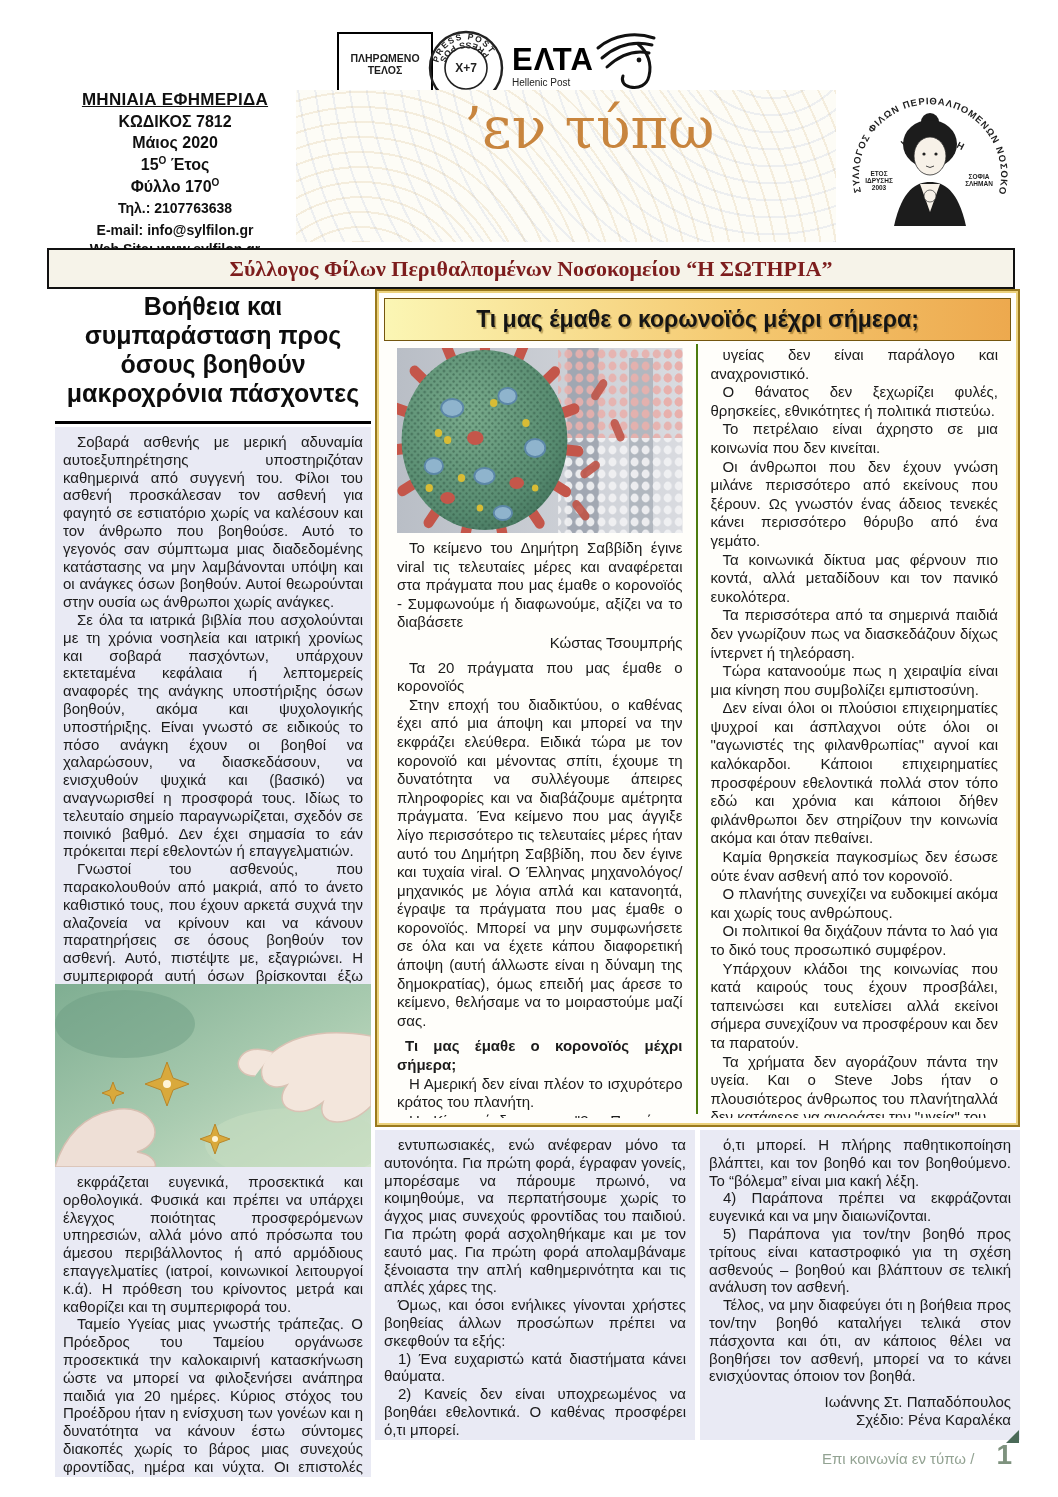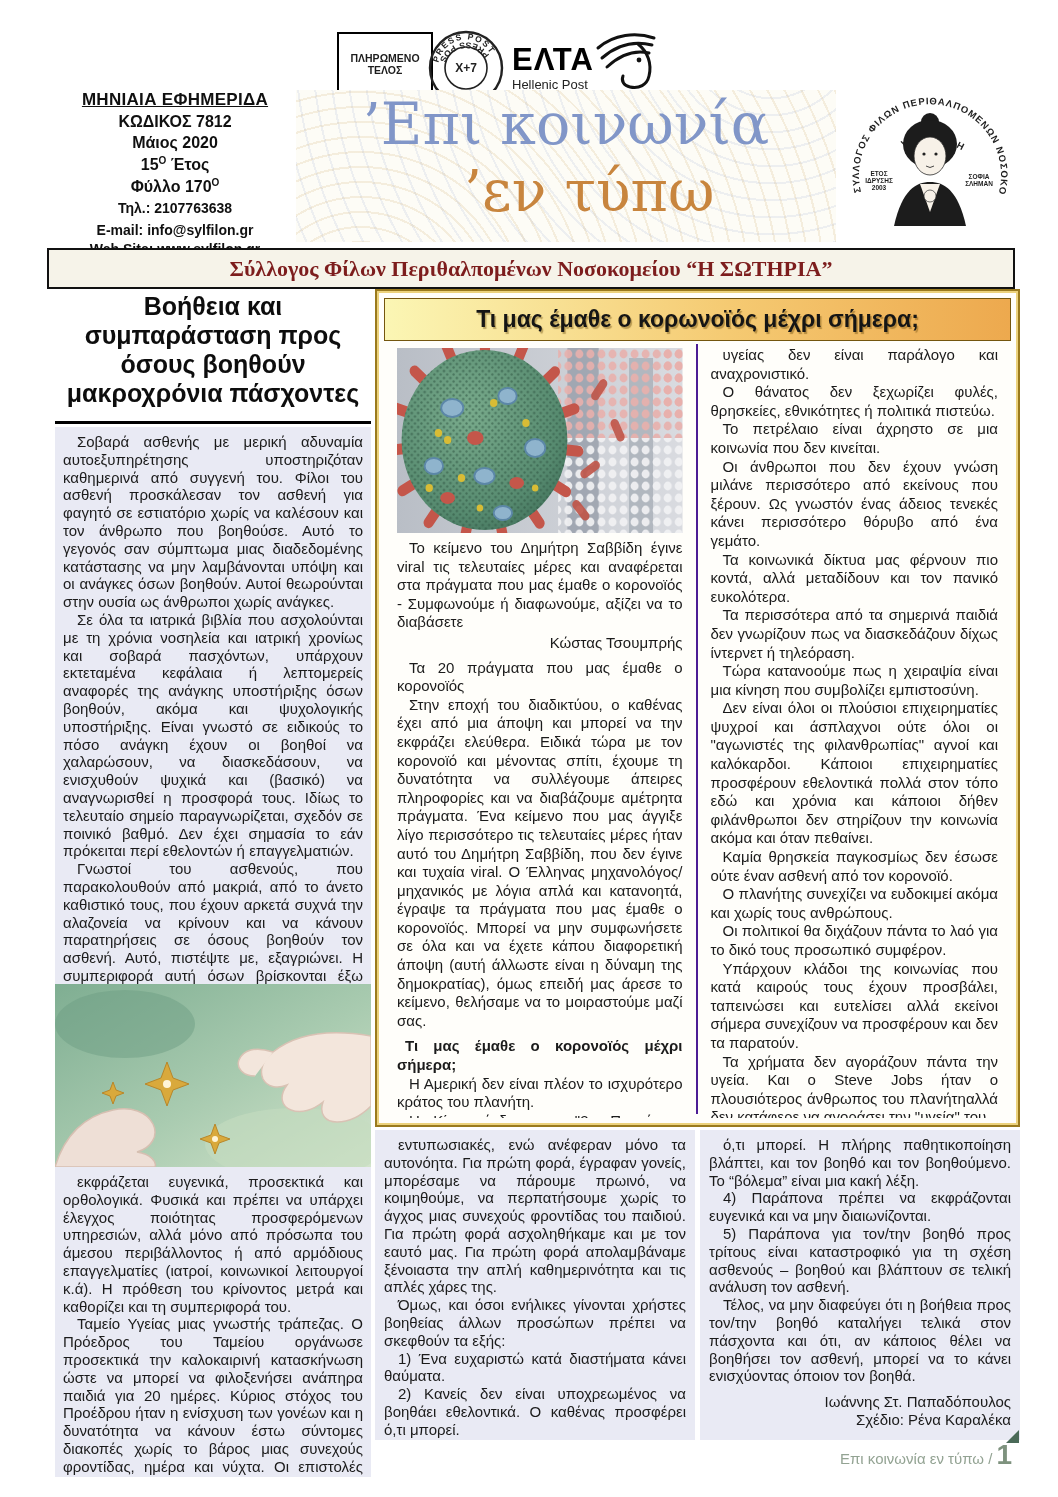--- a/index.html
+++ b/index.html
@@ -14,21 +14,21 @@
   .stamp-box{position:absolute;left:337px;top:32px;width:92px;background:#fff;border:2px solid #000;text-align:center;}
   .stamp-head{font-size:10.5px;font-weight:bold;border-bottom:1.5px solid #000;padding:18px 1px;line-height:1.15;}
   .stamp-row{font-size:8.5px;text-align:right;padding:1px 3px;border-bottom:1.5px solid #000;line-height:1.2;}
   .stamp-row b{font-size:9.5px;}
   .stamp-last{font-size:8.5px;text-align:left;padding:1px 3px;line-height:1.2;}
   .stamp-num{text-align:center;font-size:11px;font-weight:bold;}
   .press-stamp{position:absolute;left:427px;top:29px;width:78px;height:78px;}
   .elta{position:absolute;left:512px;top:30px;display:flex;align-items:flex-start;}
   .elta-txt{margin-top:14px;}
   .elta-name{font-size:31px;font-weight:900;letter-spacing:1px;line-height:1;color:#000;}
-  .elta-sub{font-size:13px;color:#222;margin-top:2px;}
+  .elta-sub{font-size:10px;color:#222;margin-top:2px;}
   .masthead{position:absolute;left:296px;top:90px;width:540px;height:152px;background-color:#fdfcf6;
      background-image:repeating-radial-gradient(circle at 12% 150%, rgba(200,160,90,.16) 0 2px, transparent 2px 15px),
                       repeating-radial-gradient(circle at 88% -40%, rgba(130,150,200,.13) 0 2px, transparent 2px 17px);}
   .m1{font-family:"DejaVu Serif",serif;font-size:57px;color:#8196c8;text-align:center;line-height:1;margin-top:6px;}
   .m2{font-family:"DejaVu Serif",serif;font-size:57px;color:#c8853e;line-height:1;margin:10px 0 0 168px;}
   .seal{position:absolute;left:846px;top:84px;width:168px;height:168px;}
   
   .banner{position:absolute;left:47px;top:248px;width:964px;height:37px;border:2px solid #111;background:#f6f3e9;
      display:flex;align-items:center;justify-content:center;font-family:"Liberation Serif",serif;
      font-weight:bold;font-size:22px;color:#7d1d1d;}
@@ -42,33 +42,33 @@
   .bodytext p{margin:0;text-indent:14px;text-align:justify;font-size:15px;line-height:17.8px;color:#1b1b1b;}
   .illu{display:block;width:316px;height:183px;}
   
   .corona-box{position:absolute;left:375px;top:289px;width:645px;height:838px;box-sizing:border-box;
      border:2px solid #9a7a1e;box-shadow:inset 0 0 0 2px #ecd27c;background:#fffefa;overflow:hidden;}
   .corona-headline{margin:7px 7px 3px 7px;height:41px;display:flex;align-items:center;justify-content:center;
      background:linear-gradient(90deg,#fbf6b4 0%,#f5ca72 55%,#eda94e 100%);border:1px solid #74560e;
      font-size:23px;font-weight:bold;color:#151515;text-shadow:1.5px 1.5px 1px rgba(90,60,0,.4);}
   .corona-cols{display:flex;padding:0 7px 4px 7px;height:770px;overflow:hidden;}
   .c-col{width:50%;padding:2px 13px;box-sizing:border-box;}
-  .c-col1{border-right:2px solid #4c1d95;}
+  .c-col1{border-right:2px solid #4d7c0f;}
   .corona-img{width:100%;height:185px;display:block;margin:2px 0 6px 0;}
   .c-col p{margin:0;text-indent:12px;text-align:justify;font-size:15px;line-height:18.6px;color:#1b1b1b;}
   .c-col p.byline{text-align:right;text-indent:0;margin:2px 0 6px 0;}
   .c-col p.subhead{font-weight:bold;text-indent:8px;margin-top:7px;}
   
   .bottom-mid{position:absolute;left:375px;top:1130px;width:320px;}
   .bottom-right{position:absolute;left:700px;top:1130px;width:320px;}
   .bottom-mid .panel,.bottom-right .panel{padding:6px 9px;height:298px;overflow:hidden;}
   .sig-line{text-align:right !important;text-indent:0 !important;margin-top:8px !important;}
   .sig-line2{text-align:right !important;text-indent:0 !important;}
   
-  .footer{position:absolute;right:46px;top:1441px;display:flex;align-items:baseline;gap:4px;color:#93a393;}
+  .footer{position:absolute;right:46px;top:1441px;display:flex;align-items:baseline;gap:22px;color:#93a393;}
   .footer-label{font-size:15px;}
   .footer-page{font-size:28px;font-weight:bold;color:#7e927e;line-height:1;}
   .corner-tri{position:absolute;left:1006px;top:1430px;width:0;height:0;
      border-left:13px solid transparent;border-bottom:13px solid #4a6a58;}
 </style>
 </head>
 <body>
 
 <div id="page">
 
@@ -111,21 +111,20 @@
         <path d="M4,18 C20,4 42,2 60,8"></path>
         <path d="M8,28 C24,14 42,11 58,15"></path>
         <path d="M13,37 C27,24 42,20 55,23"></path>
         <path d="M44,14 C54,22 58,34 55,46 C53,55 45,59 36,57 C30,56 27,51 29,46"></path>
       </g>
       <circle cx="45" cy="30" r="2.4" fill="#111"></circle>
     </svg>
   </div>
 
   <div class="masthead">
-    <div class="m1">’Επι κοινωνία</div>
     <div class="m2">’εν τύπω</div>
   </div>
 
   <svg class="seal" viewBox="0 0 168 168">
     <defs>
       <path id="ringTop" d="M15,108 A71,71 0 1 1 153,108"></path>
       <path id="ringBot" d="M148,96 A68,68 0 0 0 20,96"></path>
     </defs>
     <text font-size="9.5" font-weight="bold" fill="#1d1d1d" letter-spacing="1"><textPath href="#ringTop">ΣΥΛΛΟΓΟΣ ΦΙΛΩΝ ΠΕΡΙΘΑΛΠΟΜΕΝΩΝ ΝΟΣΟΚΟΜΕΙΟΥ</textPath></text>
     <text font-size="9.5" font-weight="bold" fill="#1d1d1d" letter-spacing="2"><textPath href="#ringBot" startOffset="28%">Η ΣΩΤΗΡΙΑ</textPath></text>

